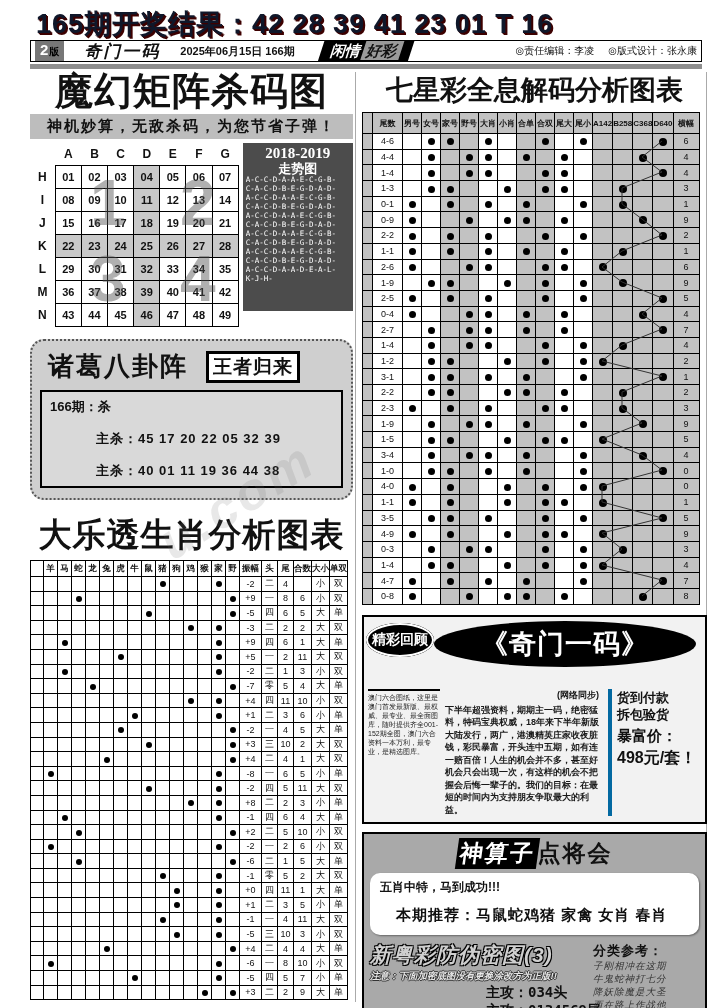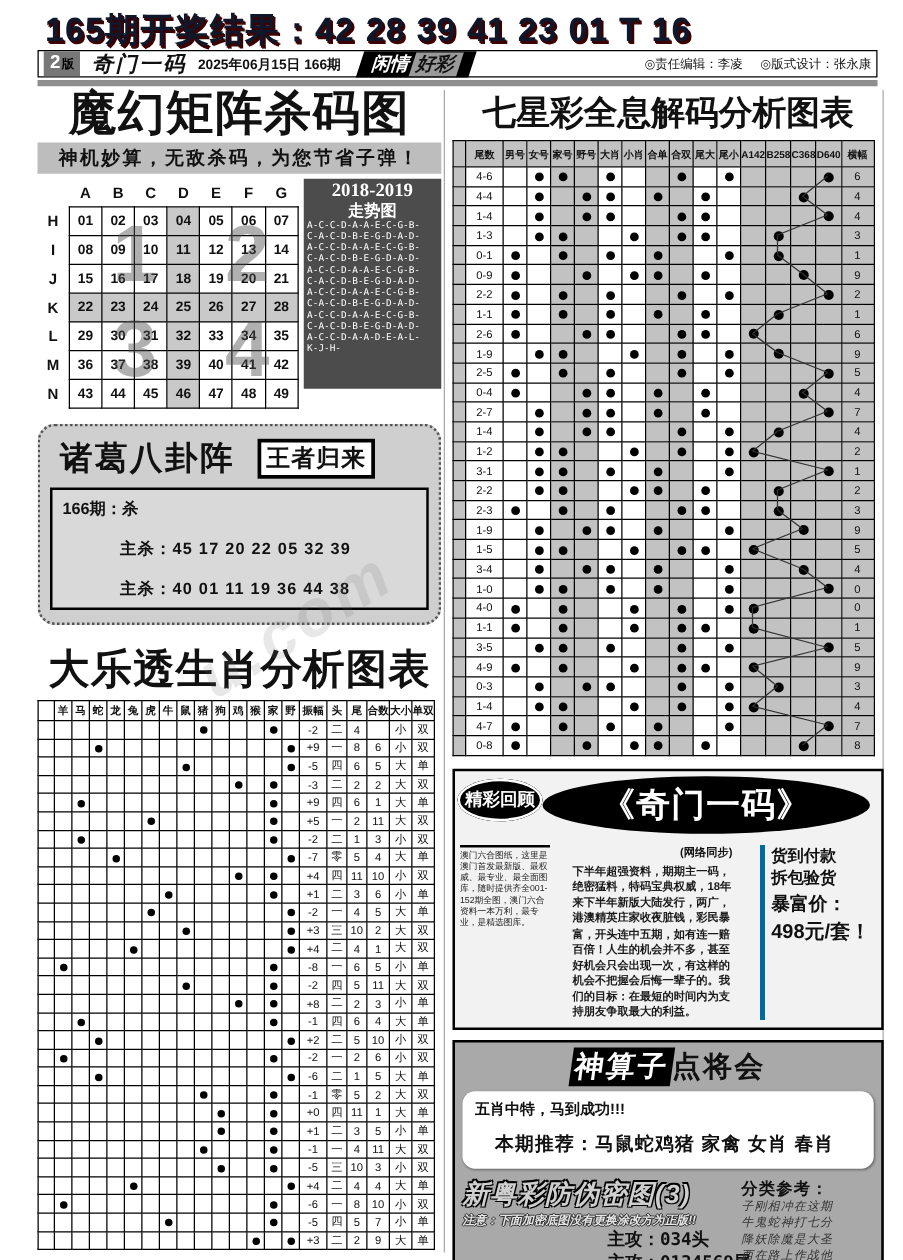--- a/index.html
+++ b/index.html
@@ -7,21 +7,21 @@
        font-family:"Liberation Sans","DejaVu Sans",sans-serif;color:#111;}
   .page{position:absolute;inset:0;}
 
   
   .headline{position:absolute;left:36px;top:6px;font-size:27px;font-weight:700;
     color:#0f172a;letter-spacing:1px;
     text-shadow:2px 2px 0 #3d0000,1px 1px 0 #3d0000;}
 
   
   .masthead{position:absolute;left:30px;top:40px;width:672px;height:22px;
-    border:1px solid #000;display:flex;align-items:center;gap:9px;padding:0 4px;
+    border:1px solid #000;display:flex;align-items:center;gap:20px;padding:0 4px;
     box-sizing:border-box;background:#fff;}
   .page-badge{background:#777;color:#fff;font-weight:900;font-size:15px;
     padding:0 5px;line-height:18px;}
   .page-badge small{color:#000;font-size:10px;font-weight:700;margin-left:1px;}
   .paper-name{font-family:"Liberation Serif","DejaVu Serif",serif;
     font-weight:900;font-size:17px;font-style:italic;letter-spacing:2px;}
   .date-issue{font-size:11px;font-weight:700;}
   .banner-wrap{position:relative;height:20px;margin-left:6px;}
   .banner{background:#000;color:#fff;font-weight:900;font-size:15px;
     padding:1px 10px;transform:skewX(-18deg);display:inline-block;}
@@ -94,21 +94,21 @@
   
   .adbox{border:2px solid #000;margin-top:10px;position:relative;background:#f2f2f2;
     padding:4px 4px 6px 4px;}
   .ad-banner-row{position:relative;height:48px;}
   .ad-badge{position:absolute;left:-2px;top:2px;background:#000;color:#fff;font-weight:900;
     font-size:14px;border-radius:50%;padding:8px 6px;z-index:2;
     box-shadow:inset 0 0 0 2px #fff,inset 0 0 0 3px #000;}
   .ad-lens{position:absolute;left:66px;top:0;width:262px;height:46px;background:#000;
     border-radius:50%/50%;display:flex;align-items:center;justify-content:center;}
   .ad-lens span{color:#fff;font-weight:900;font-size:27px;letter-spacing:1px;}
-  .ad-body{display:flex;margin-top:7px;gap:18px;}
+  .ad-body{display:flex;margin-top:20px;gap:5px;}
   .ad-side{width:72px;font-size:7px;line-height:9px;color:#222;border-top:2px solid #000;padding-top:2px;}
   .ad-center{flex:1;}
   .ad-sync{text-align:right;font-size:9px;font-weight:700;margin:0 4px 2px 0;}
   .ad-text{font-size:9px;line-height:12.5px;font-weight:700;color:#1a1a1a;}
   .ad-pay{width:84px;border-left:4px solid #0369a1;padding-left:5px;}
   .ad-pay .p1{font-size:13px;font-weight:900;line-height:17px;}
   .ad-price-label{font-size:15px;font-weight:900;margin-top:4px;}
   .ad-price{font-size:16px;font-weight:900;margin-top:2px;}
 
   

